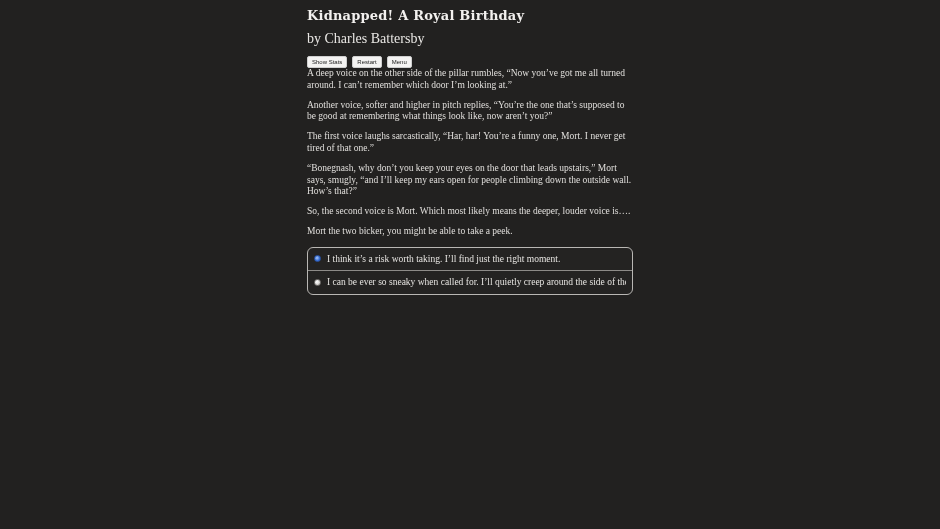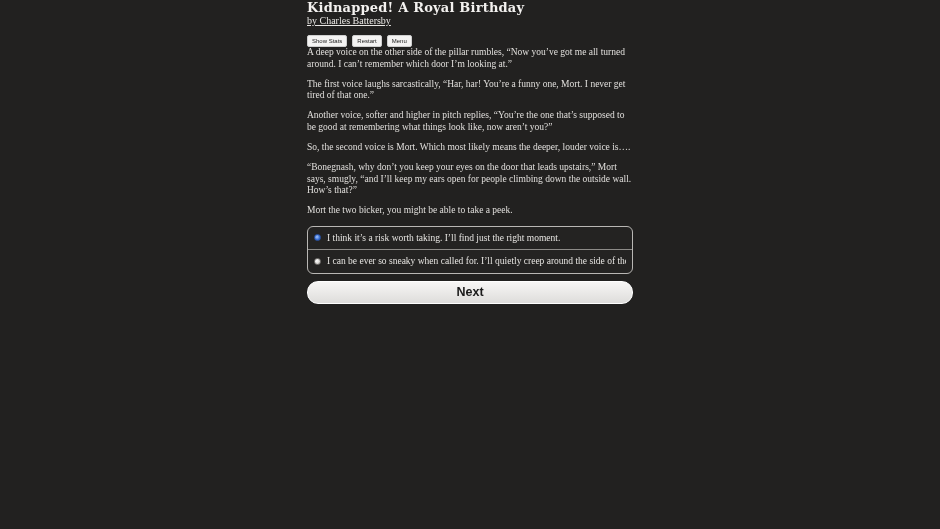--- a/index.html
+++ b/index.html
@@ -5,33 +5,33 @@
   * { box-sizing: border-box; margin: 0; padding: 0; }
   html, body { width: 940px; height: 529px; overflow: hidden; }
   body {
     background: #222120;
     font-family: "Liberation Serif", serif;
     color: #e4e2e0;
   }
   .column {
     width: 326px;
     margin: 0 auto;
-    padding-top: 0;
+    padding-top: 8px;
   }
   .title {
     font-family: "DejaVu Serif", serif;
     font-size: 13px;
     font-weight: bold;
     color: #f3f1ef;
     letter-spacing: 0.2px;
   }
   .byline {
-    font-size: 10px;
+    margin-top: 8px;
+    font-size: 14px;
     color: #e9e7e4;
-    text-decoration: underline;
   }
   .toolbar {
     margin-top: 9px;
     display: flex;
     gap: 5px;
     align-items: center;
   }
   .toolbar button {
     font-family: "Liberation Sans", sans-serif;
     font-size: 6px;
@@ -109,33 +109,32 @@
   <div class="byline">by Charles Battersby</div>
 
   <div class="toolbar">
     <button>Show Stats</button>
     <button>Restart</button>
     <button>Menu</button>
   </div>
 
   <div class="story">
     <p>A deep voice on the other side of the pillar rumbles, “Now you’ve got me all turned around. I can’t remember which door I’m looking at.”</p>
+    <p>Another voice, softer and higher in pitch replies, “You’re the one that’s supposed to be good at remembering what things look like, now aren’t you?”</p>
     <p>The first voice laughs sarcastically, “Har, har! You’re a funny one, Mort. I never get tired of that one.”</p>
-    <p>Another voice, softer and higher in pitch replies, “You’re the one that’s supposed to be good at remembering what things look like, now aren’t you?”</p>
+    <p>“Bonegnash, why don’t you keep your eyes on the door that leads upstairs,” Mort says, smugly, “and I’ll keep my ears open for people climbing down the outside wall. How’s that?”</p>
     <p>So, the second voice is Mort. Which most likely means the deeper, louder voice is….</p>
-    <p>“Bonegnash, why don’t you keep your eyes on the door that leads upstairs,” Mort says, smugly, “and I’ll keep my ears open for people climbing down the outside wall. How’s that?”</p>
     <p>Mort the two bicker, you might be able to take a peek.</p>
   </div>
 
   <div class="choices">
     <div class="choice-row">
       <span class="radio checked"></span>
       <span class="choice-label">I think it’s a risk worth taking. I’ll find just the right moment.</span>
     </div>
     <div class="choice-row">
       <span class="radio"></span>
       <span class="choice-label">I can be ever so sneaky when called for. I’ll quietly creep around the side of the pillar.</span>
     </div>
   </div>
 
-  <button class="next-btn">Next</button>
 
 </div>
 
 </body></html>

